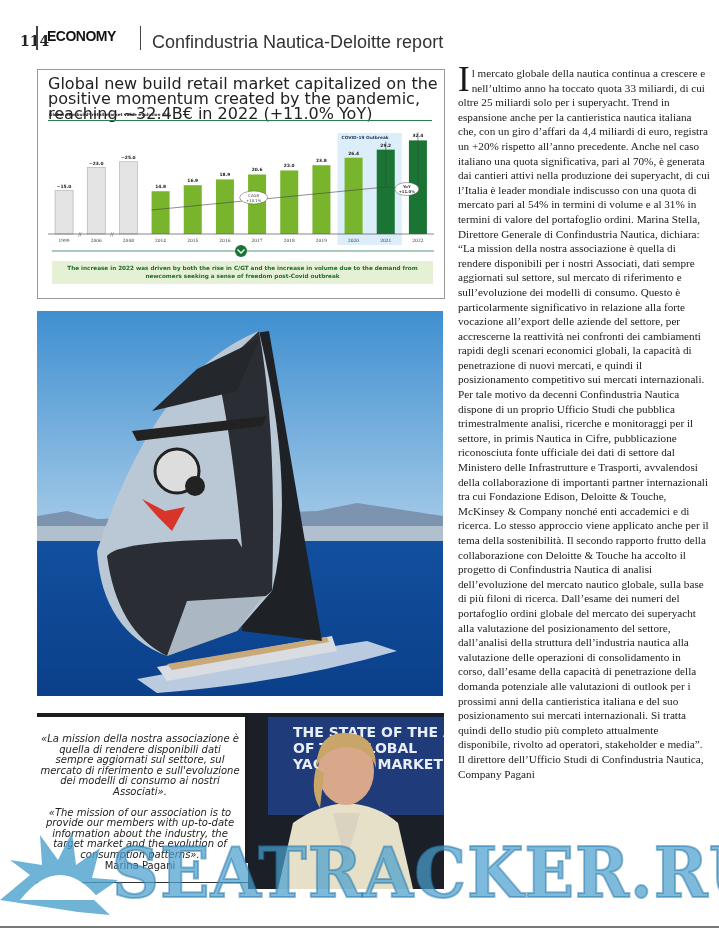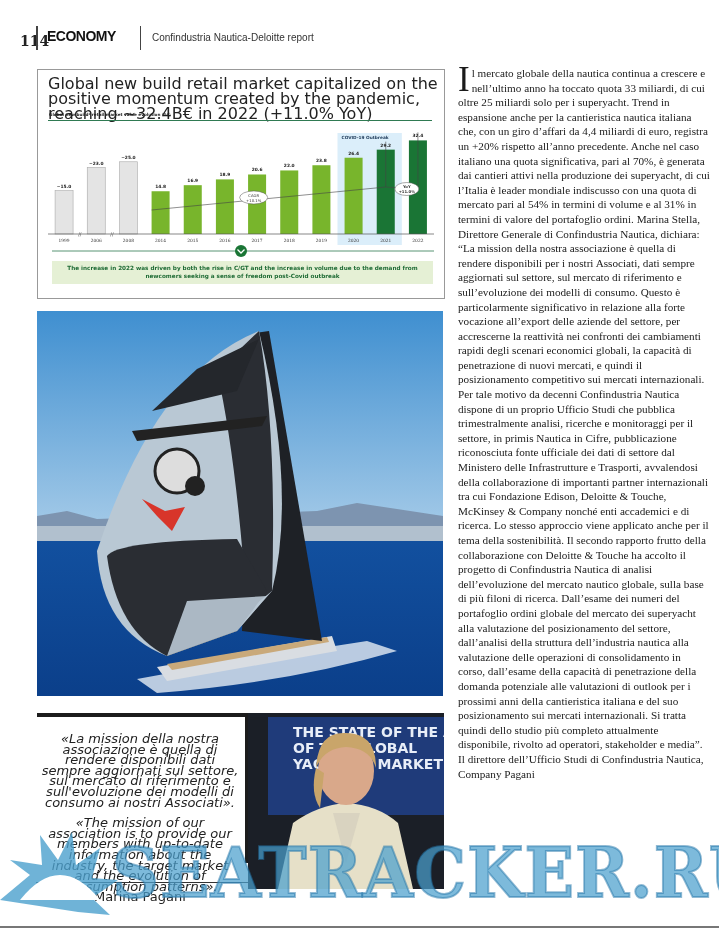--- a/index.html
+++ b/index.html
@@ -3,21 +3,21 @@
 <meta charset="utf-8">
 <style>
   html, body { margin:0; padding:0; }
   body { width:719px; height:931px; background:#ffffff; position:relative; overflow:hidden; font-family:"Liberation Serif", serif; color:#1a1a1a; }
 
   
   .page-num { position:absolute; left:20px; top:33px; font-family:"DejaVu Serif", serif; font-weight:bold; font-size:14px; color:#222; }
   .hdr-bar1 { position:absolute; left:36px; top:26px; width:2px; height:24px; background:#444; }
   .section { position:absolute; left:47px; top:28px; font-family:"Liberation Sans", sans-serif; font-weight:bold; font-size:14px; letter-spacing:-0.5px; color:#111; }
   .hdr-bar2 { position:absolute; left:140px; top:26px; width:1px; height:24px; background:#444; }
-  .subtitle { position:absolute; left:152px; top:32px; font-family:"Liberation Sans", sans-serif; font-size:10px; color:#333; }
+  .subtitle { position:absolute; left:152px; top:32px; font-family:"Liberation Sans", sans-serif; font-size:18px; color:#333; }
 
   
   .chart-frame { position:absolute; left:37px; top:69px; width:406px; height:228px; border:1px solid #999; background:#fff; }
   .chart-title { position:absolute; left:10px; top:6px; width:390px; font-family:"DejaVu Sans", sans-serif; font-size:16px; line-height:15px; color:#222; }
   .chart-sub { position:absolute; left:11px; top:42px; font-family:"DejaVu Sans", sans-serif; font-size:4.2px; font-weight:bold; color:#222; }
   .chart-sub .unit { font-weight:normal; }
   .chart-rule { position:absolute; left:10px; top:50px; width:384px; height:1px; background:#2f7a52; }
   #chart-svg { position:absolute; left:0; top:0; }
   .chart-note { position:absolute; left:14px; top:191px; width:381px; height:23px; background:#e5f0d5; font-family:"DejaVu Sans", sans-serif; font-weight:bold; font-size:5.7px; line-height:8px; color:#1f6b35; text-align:center; padding-top:3px; box-sizing:border-box; }
 
@@ -26,21 +26,21 @@
 
   
   .body-col { position:absolute; left:458px; top:66px; width:252px; font-size:11.2px; line-height:14.6px; color:#1a1a1a; }
   .body-col p { margin:0; }
   .dropcap { float:left; font-size:35px; line-height:26px; margin:1px 2px 0 0; }
   .italic { }
 
   
   .quote-topbar { position:absolute; left:37px; top:713px; width:210px; height:4px; background:#1c1c1c; }
   .quote-rightbar { position:absolute; left:245px; top:713px; width:3px; height:150px; background:#1c1c1c; }
-  .quote-box { position:absolute; left:40px; top:734px; width:200px; font-family:"DejaVu Sans", sans-serif; font-style:italic; font-size:13px; line-height:10.6px; text-align:center; color:#222; }
+  .quote-box { position:absolute; left:40px; top:734px; width:200px; font-family:"DejaVu Sans", sans-serif; font-style:italic; font-size:10px; line-height:10.6px; text-align:center; color:#222; }
   .quote-box p { margin:0 0 10px 0; }
   .quote-author { font-style:normal; }
   .quote-bottomrule { position:absolute; left:36px; top:882px; width:215px; height:1px; background:#333; }
 
   .photo-person { position:absolute; left:248px; top:713px; width:196px; height:176px; overflow:hidden; }
 
   
   .watermark { position:absolute; left:0; top:820px; width:719px; height:111px; pointer-events:none; }
   .wm-text { position:absolute; left:112px; top:833px; font-family:"DejaVu Serif", serif; font-weight:bold; font-size:70px; letter-spacing:1px; color:rgba(75,160,205,0.72); -webkit-text-stroke:2px rgba(40,120,170,0.5); line-height:80px; white-space:nowrap; transform:scaleX(0.93); transform-origin:left; }
   .bottom-rule { position:absolute; left:0; top:926px; width:719px; height:2px; background:#777; }

